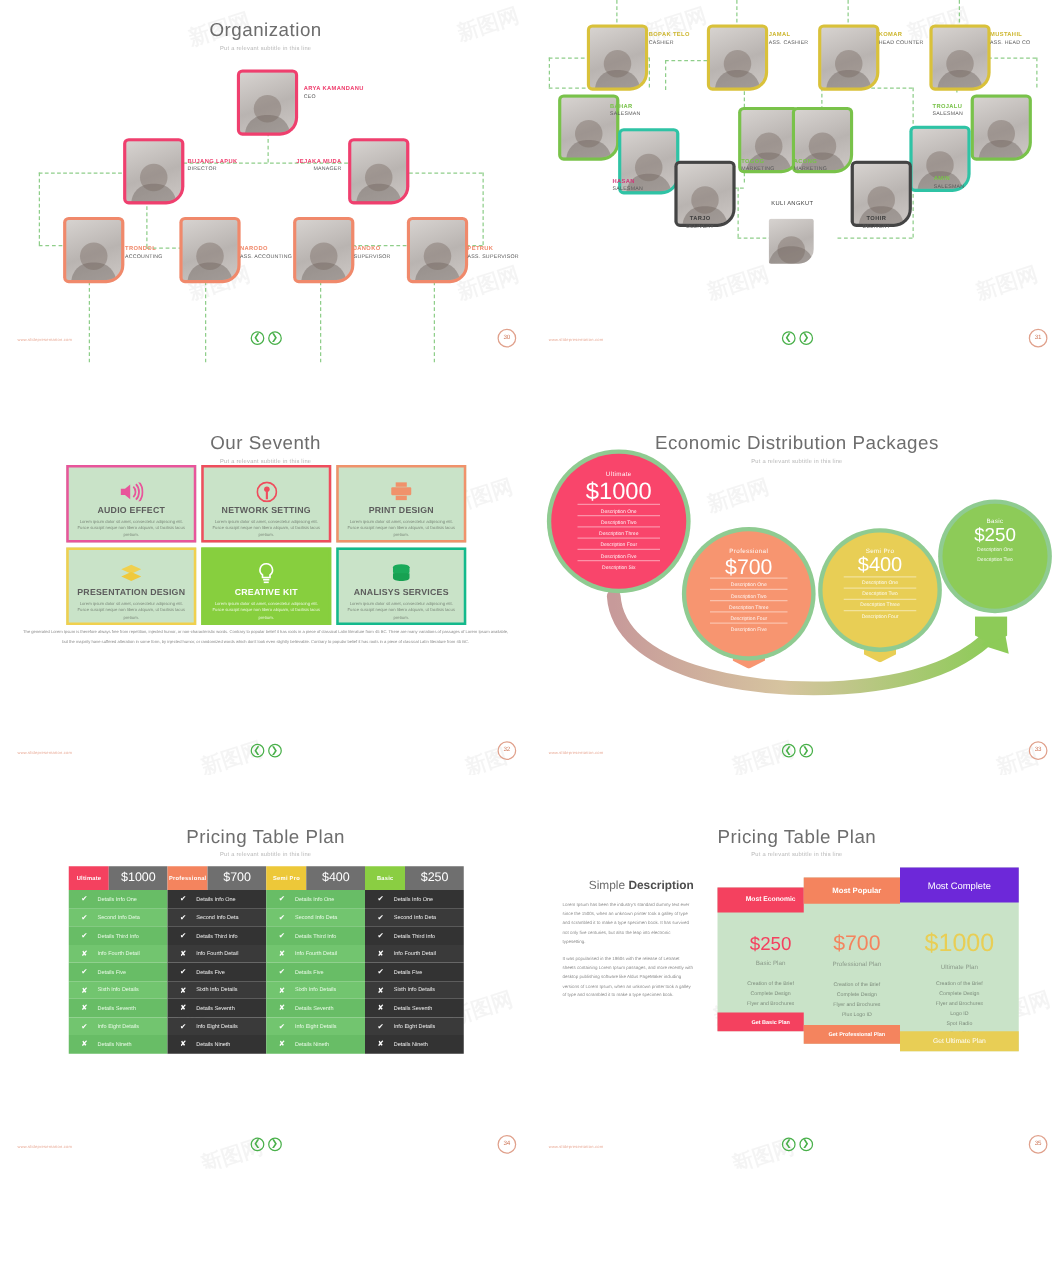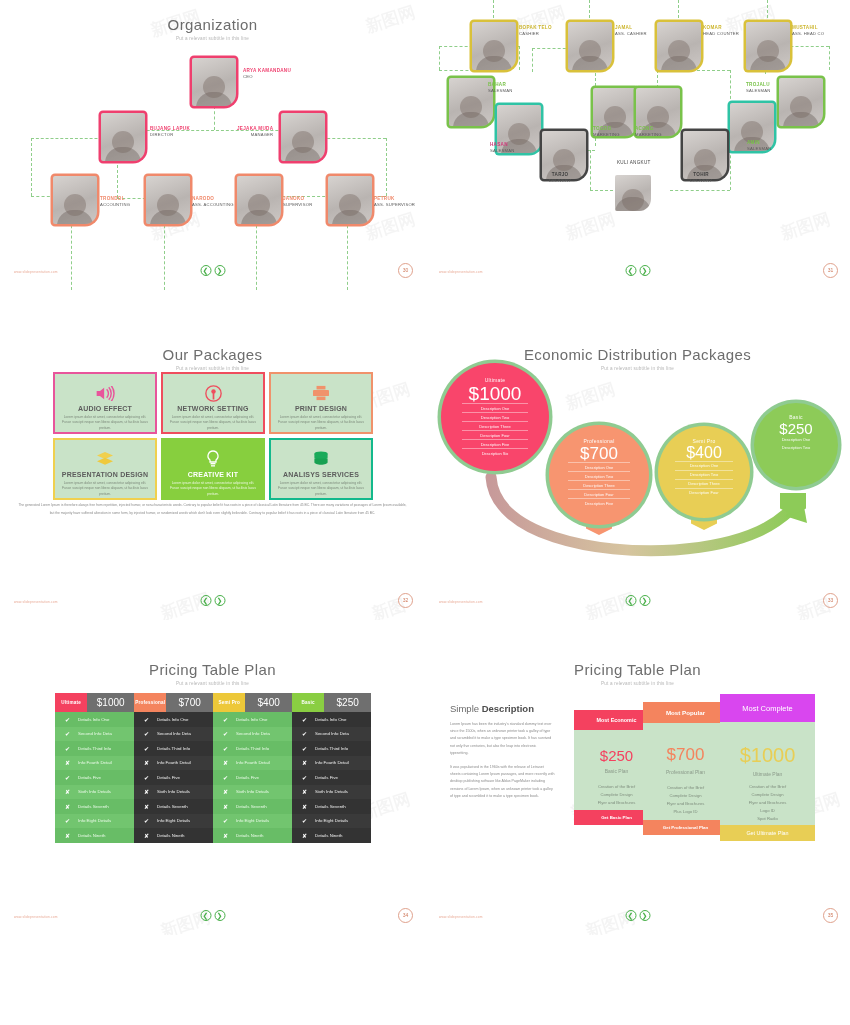--- a/index.html
+++ b/index.html
@@ -109,21 +109,21 @@
 
   
   .plan{ position:absolute; width:85px; background:#c9e3c8; }
   .plan .ph{ text-align:center; color:#fff; font-weight:700; display:flex; align-items:center;
              justify-content:center; }
   .plan .pv{ text-align:center; font-weight:400; }
   .plan .pn{ text-align:center; font-size:5px; }
   .plan .pf{ text-align:center; font-size:4.2px; line-height:1.9; color:#7f8e7e; margin-top:9px;}
   .plan .btn{ text-align:center; color:#fff; font-size:4.4px; font-weight:700; padding:5px 0;}
   .simple{ position:absolute; left:25px; top:58px; width:105px; }
-  .simple h3{ font-size:9.5px; font-weight:400; color:#6a6a6a; }
+  .simple h3{ font-size:9.5px; font-weight:400; color:#6a6a6a;text-align:right; }
   .simple h3 b{ font-weight:700; color:#4d4d4d;}
   .simple p{ font-size:3.6px; line-height:2.0; color:#8b8b8b; margin-top:7px;}
 </style>
 </head>
 <body>
 
 <div class="grid">
 
   <div class="slide">
     <div class="s-title">Organization</div>
@@ -359,21 +359,21 @@
         <span>❮</span>
         <span>❯</span>
       </div>
       <div class="pgnum">31</div>
     </div>
   </div>
 
   <div style="grid-column:1/3"></div>
 
   <div class="slide">
-    <div class="s-title">Our Packages</div>
+    <div class="s-title">Our Seventh</div>
     <div class="s-sub">Put a relevant subtitle in this line</div>
     <div class="wm" style="left:360px;top:55px;transform:rotate(-18deg)">新图网</div>
     <div class="wm" style="left:160px;top:265px;transform:rotate(-18deg)">新图网</div>
     <div class="wm" style="left:375px;top:265px;transform:rotate(-18deg)">新图网</div>
 
     <div class="svc-grid">
       <div class="svc" style="border-color:#e8559b">
         <div class="ic">
           <svg width="20" height="15" viewBox="0 0 24 18">
               <path d="M2 6h4l5-4v14l-5-4H2z" fill="#e8559b"></path>
@@ -749,21 +749,21 @@
       <div class="pf">
         <div>Creation of the Brief</div>
         <div>Complete Design</div>
         <div>Flyer and Brochures</div>
         <div>Plus Logo ID</div>
       </div>
       <div class="btn" style="background:#f4845e;position:absolute;left:0;right:0;bottom:0">Get Professional Plan</div>
     </div>
 
     <div class="plan" style="left:295px;top:49px;height:147px;width:95px">
-      <div class="ph" style="background:#d946ef;height:28px;font-size:7.5px;font-weight:400">Most Complete</div>
+      <div class="ph" style="background:#6d28d9;height:28px;font-size:7.5px;font-weight:400">Most Complete</div>
       <div class="pv" style="color:#e8ce55;font-size:20px;margin-top:22px">$1000</div>
       <div class="pn" style="color:#8b9a8a;margin-top:4px">Ultimate Plan</div>
       <div class="pf" style="margin-top:6px">
         <div>Creation of the Brief</div>
         <div>Complete Design</div>
         <div>Flyer and Brochures</div>
         <div>Logo ID</div>
         <div>Spot Radio</div>
         <div>Spot TV</div>
       </div>

